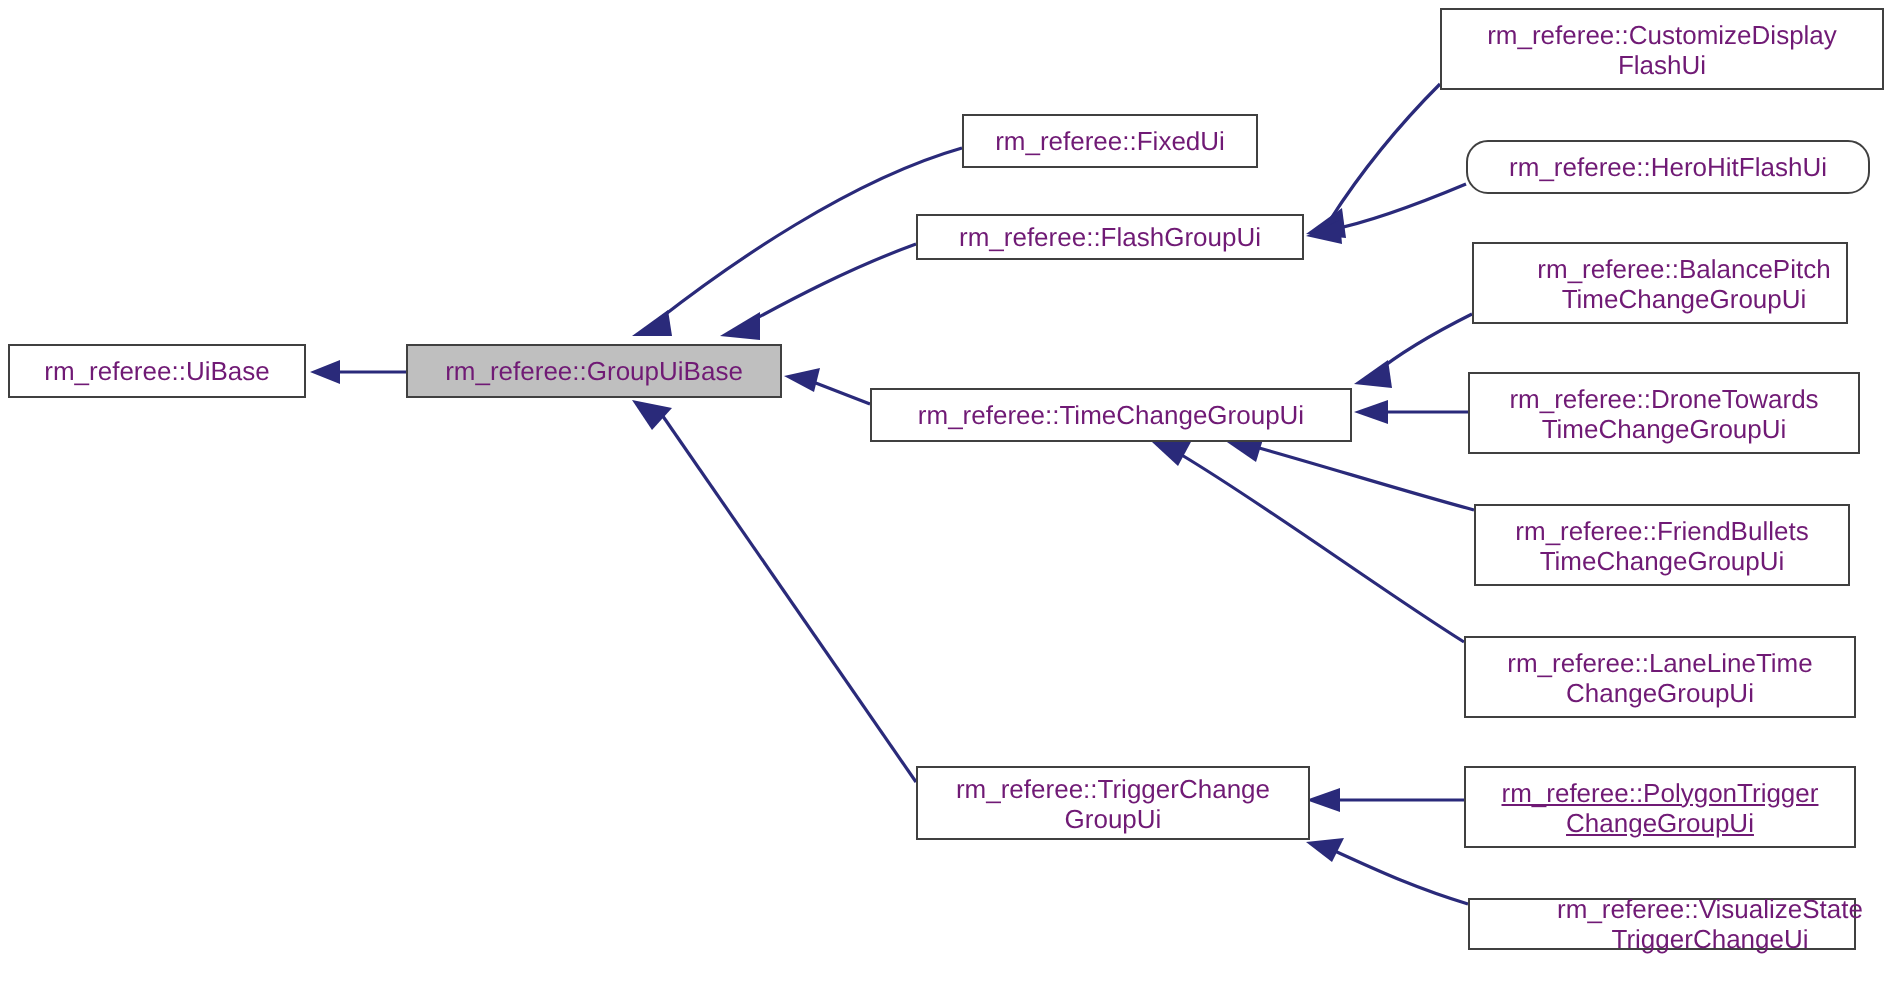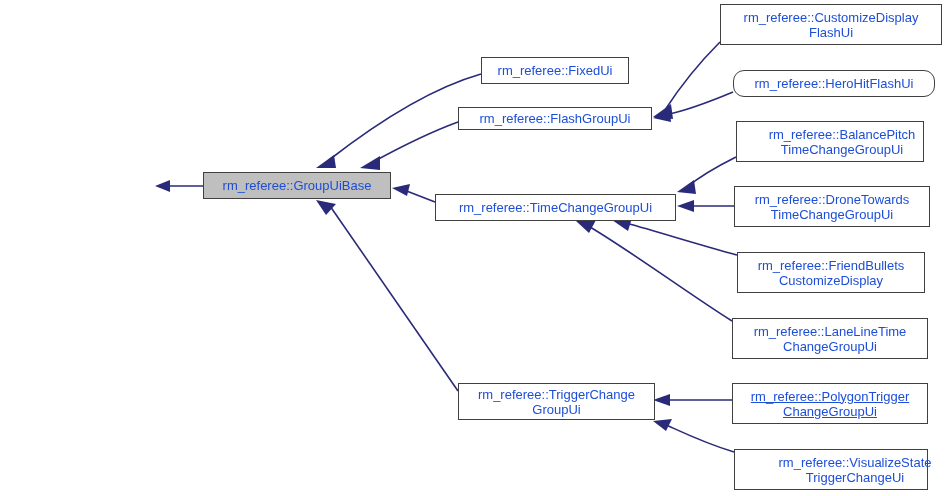--- a/index.html
+++ b/index.html
@@ -21,21 +21,21 @@
     top: 0;
     width: 947px;
     height: 496px;
     pointer-events: none;
   }
   .node {
     position: absolute;
     box-sizing: border-box;
     border: 1px solid #404040;
     background: #ffffff;
-    color: #1d4ed8;
+    color: #701a75;
     display: flex;
     align-items: center;
     justify-content: center;
     text-align: center;
     font-size: 13px;
     line-height: 15px;
     letter-spacing: 0px;
     white-space: pre-line;
     z-index: 2;
   }
@@ -100,20 +100,23 @@
       <polygon points="612,220 632,218 628,231"></polygon>
 
       <polygon points="576,221 596,220 589,233"></polygon>
 
       <polygon points="653,400 670,394 670,406"></polygon>
 
       <polygon points="653,421 672,419 666,431"></polygon>
     </g>
   </svg>
 
+  <div class="node" style="left:4px; top:172px; width:149px; height:27px;">
+    <span>rm_referee::UiBase</span>
+  </div>
 
   <div class="node highlight" style="left:203px; top:172px; width:188px; height:27px;">
     <span>rm_referee::GroupUiBase</span>
   </div>
 
   <div class="node" style="left:481px; top:57px; width:148px; height:27px;">
     <span>rm_referee::FixedUi</span>
   </div>
 
   <div class="node" style="left:458px; top:107px; width:194px; height:23px;">
@@ -143,31 +146,31 @@
 TimeChangeGroupUi</span>
   </div>
 
   <div class="node" style="left:734px; top:186px; width:196px; height:41px;">
     <span>rm_referee::DroneTowards
 TimeChangeGroupUi</span>
   </div>
 
   <div class="node" style="left:737px; top:252px; width:188px; height:41px;">
     <span>rm_referee::FriendBullets
-CustomizeDisplay</span>
+TimeChangeGroupUi</span>
   </div>
 
   <div class="node" style="left:732px; top:318px; width:196px; height:41px;">
     <span>rm_referee::LaneLineTime
 ChangeGroupUi</span>
   </div>
 
   <div class="node" style="left:732px; top:383px; width:196px; height:41px;text-decoration:underline;">
     <span>rm_referee::PolygonTrigger
 ChangeGroupUi</span>
   </div>
 
-  <div class="node" style="left:734px; top:449px; width:194px; height:41px;padding-left:48px;">
+  <div class="node" style="left:734px; top:449px; width:194px; height:26px;padding-left:48px;">
     <span>rm_referee::VisualizeState
 TriggerChangeUi</span>
   </div>
 
 </div>
 
 </body></html>

